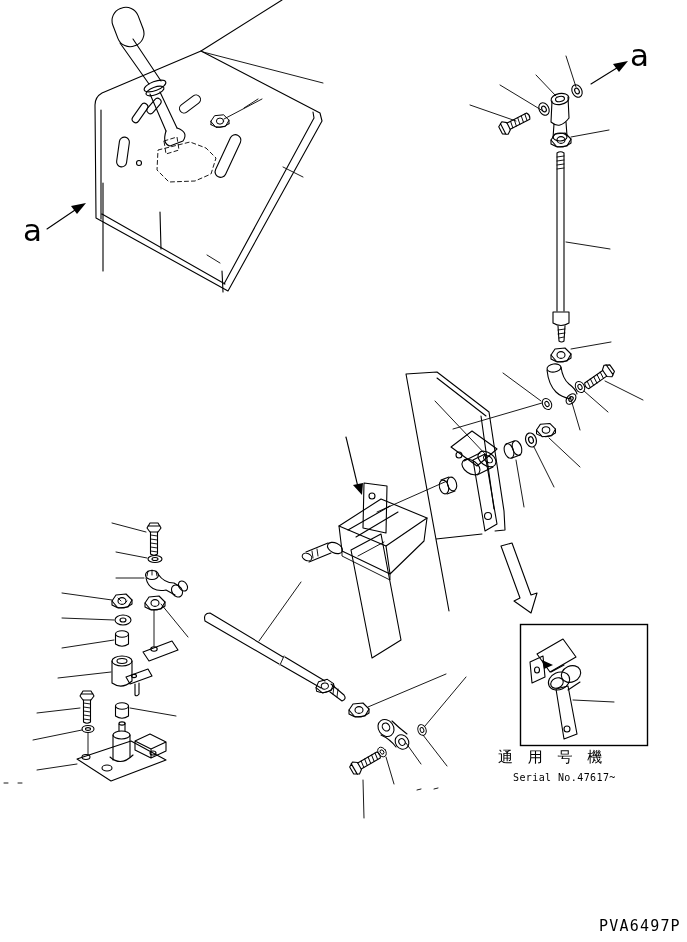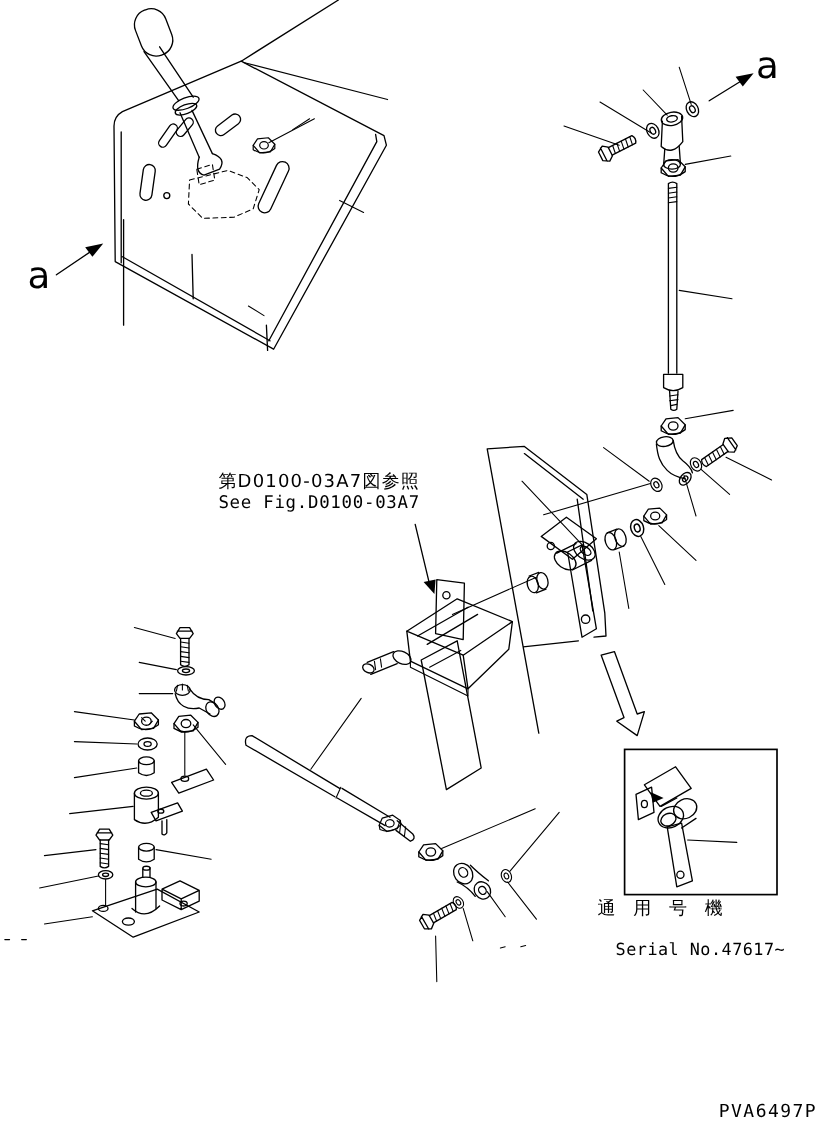--- a/index.html
+++ b/index.html
@@ -9,21 +9,21 @@
   svg .ln{fill:none;stroke:#000;stroke-width:1.1;stroke-linecap:round;stroke-linejoin:round;}
   svg .thin{stroke-width:0.9;}
   svg .dash{stroke-dasharray:4 3;}
   svg .solid{fill:#000;stroke:none;}
   svg .box{fill:none;stroke:#000;stroke-width:1.4;}
   .txt{position:absolute;white-space:pre;line-height:1.15;}
   .view-a{font-size:31px;font-family:"DejaVu Sans",sans-serif;}
   .ref-jp{left:182px;top:393px;font-size:15px;letter-spacing:1px;}
   .ref-en{left:182px;top:411px;font-size:14.5px;letter-spacing:0.6px;font-family:"DejaVu Sans Mono",monospace;}
   .cap-jp{left:498px;top:749px;font-size:15px;letter-spacing:5px;}
-  .cap-serial{left:513px;top:772px;font-size:14px;letter-spacing:0.4px;font-family:"DejaVu Sans Mono",monospace;margin-top:12px;}
+  .cap-serial{left:513px;top:772px;font-size:10px;letter-spacing:0.4px;font-family:"DejaVu Sans Mono",monospace;}
   .code{left:599px;top:918px;font-size:15px;letter-spacing:1.2px;font-family:"DejaVu Sans Mono",monospace;}
 </style>
 </head>
 <body>
 
 <div class="stage">
 
 <svg width="687" height="942" viewBox="0 0 687 942">
   <defs>
     <g id="nutA">
@@ -295,18 +295,16 @@
     <ellipse class="ln" cx="571" cy="674" rx="10" ry="8" transform="rotate(-25 571 674)"></ellipse>
     <path class="ln" d="M 551,672 L 564,665 M 568,690 L 580,682"></path>
     <path class="ln" d="M 556,689 L 568,686 L 577,734 L 564,739 Z"></path>
     <circle class="ln" cx="567" cy="729" r="3"></circle>
     <path class="ln thin" d="M 573,700 L 614,702"></path>
   </g>
 </svg>
 
   <div class="txt view-a" style="left:23px;top:213px;">a</div>
   <div class="txt view-a" style="left:630px;top:38px;">a</div>
-  <div class="txt ref-jp">第D0100-03A7図参照</div>
-  <div class="txt ref-en">See Fig.D0100-03A7</div>
   <div class="txt cap-jp">通 用 号 機</div>
   <div class="txt cap-serial">Serial No.47617~</div>
   <div class="txt code">PVA6497P</div>
 </div>
 
 </body></html>

